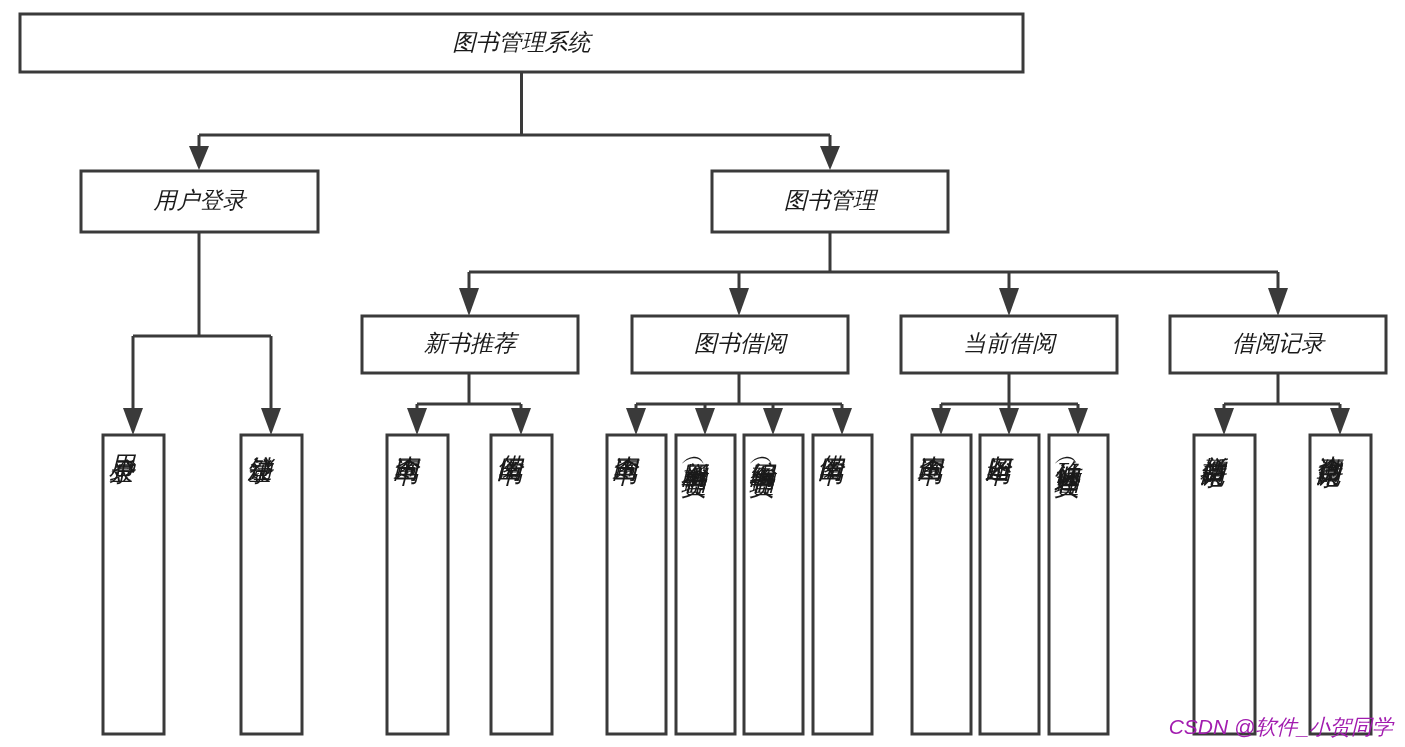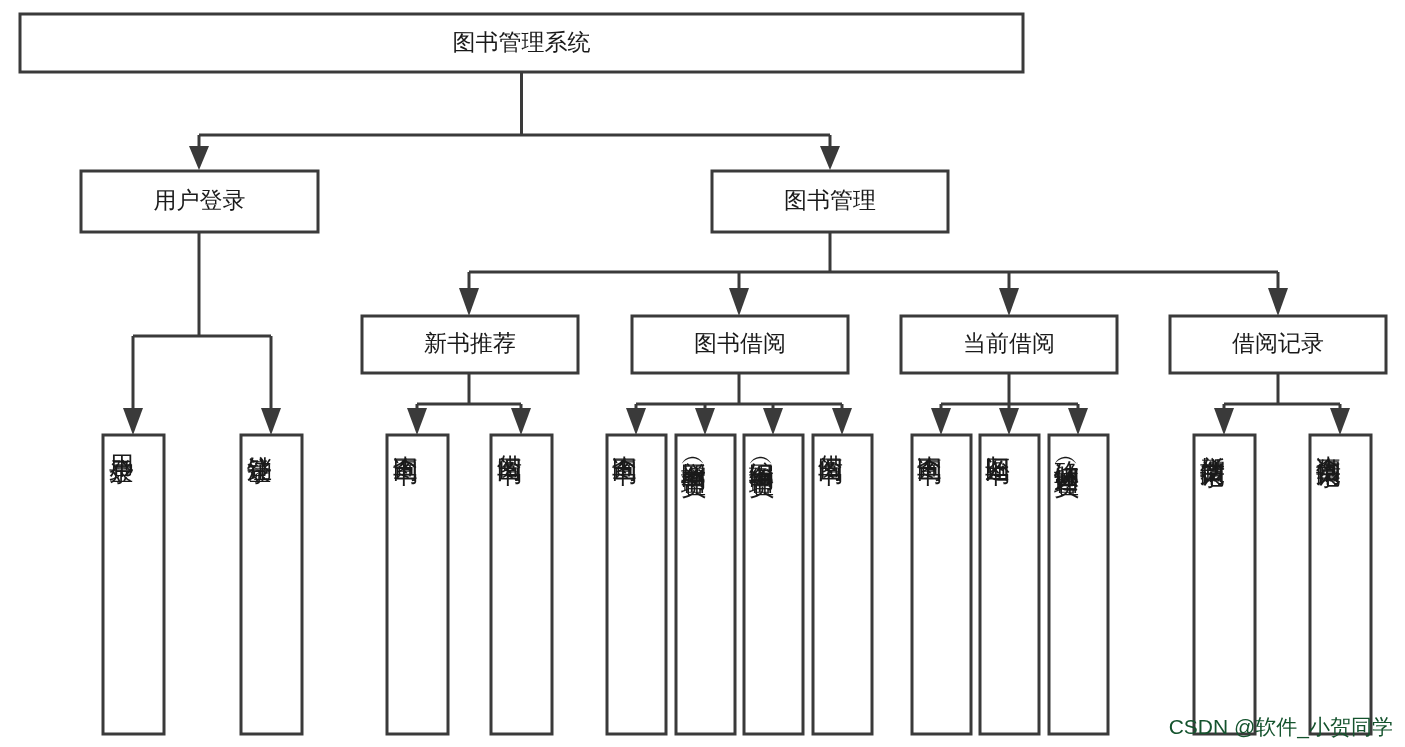--- a/index.html
+++ b/index.html
@@ -11,20 +11,21 @@
     width: 1405px;
     height: 747px;
     font-family: "Liberation Sans", "DejaVu Sans", sans-serif;
     overflow: hidden;
   }
   #diagram-root {
     position: relative;
     width: 1405px;
     height: 747px;
     background: #ffffff;
+    font-style: italic;
   }
   svg#flow-svg {
     position: absolute;
     left: 0;
     top: 0;
     width: 1405px;
     height: 747px;
   }
   .node-box {
     fill: #ffffff;
@@ -58,21 +59,21 @@
     color: #1a1a1a;
     letter-spacing: 2px;
     white-space: nowrap;
     text-align: left;
     pointer-events: none;
   }
   .watermark {
     position: absolute;
     font-family: "Liberation Sans", "DejaVu Sans", sans-serif;
     font-size: 21px;
-    color: #14532d;
+    color: #a21caf;
     white-space: nowrap;
   }
 </style>
 </head>
 <body>
 
 <div id="diagram-root">
 
   <svg id="flow-svg" viewBox="0 0 1405 747">
 

